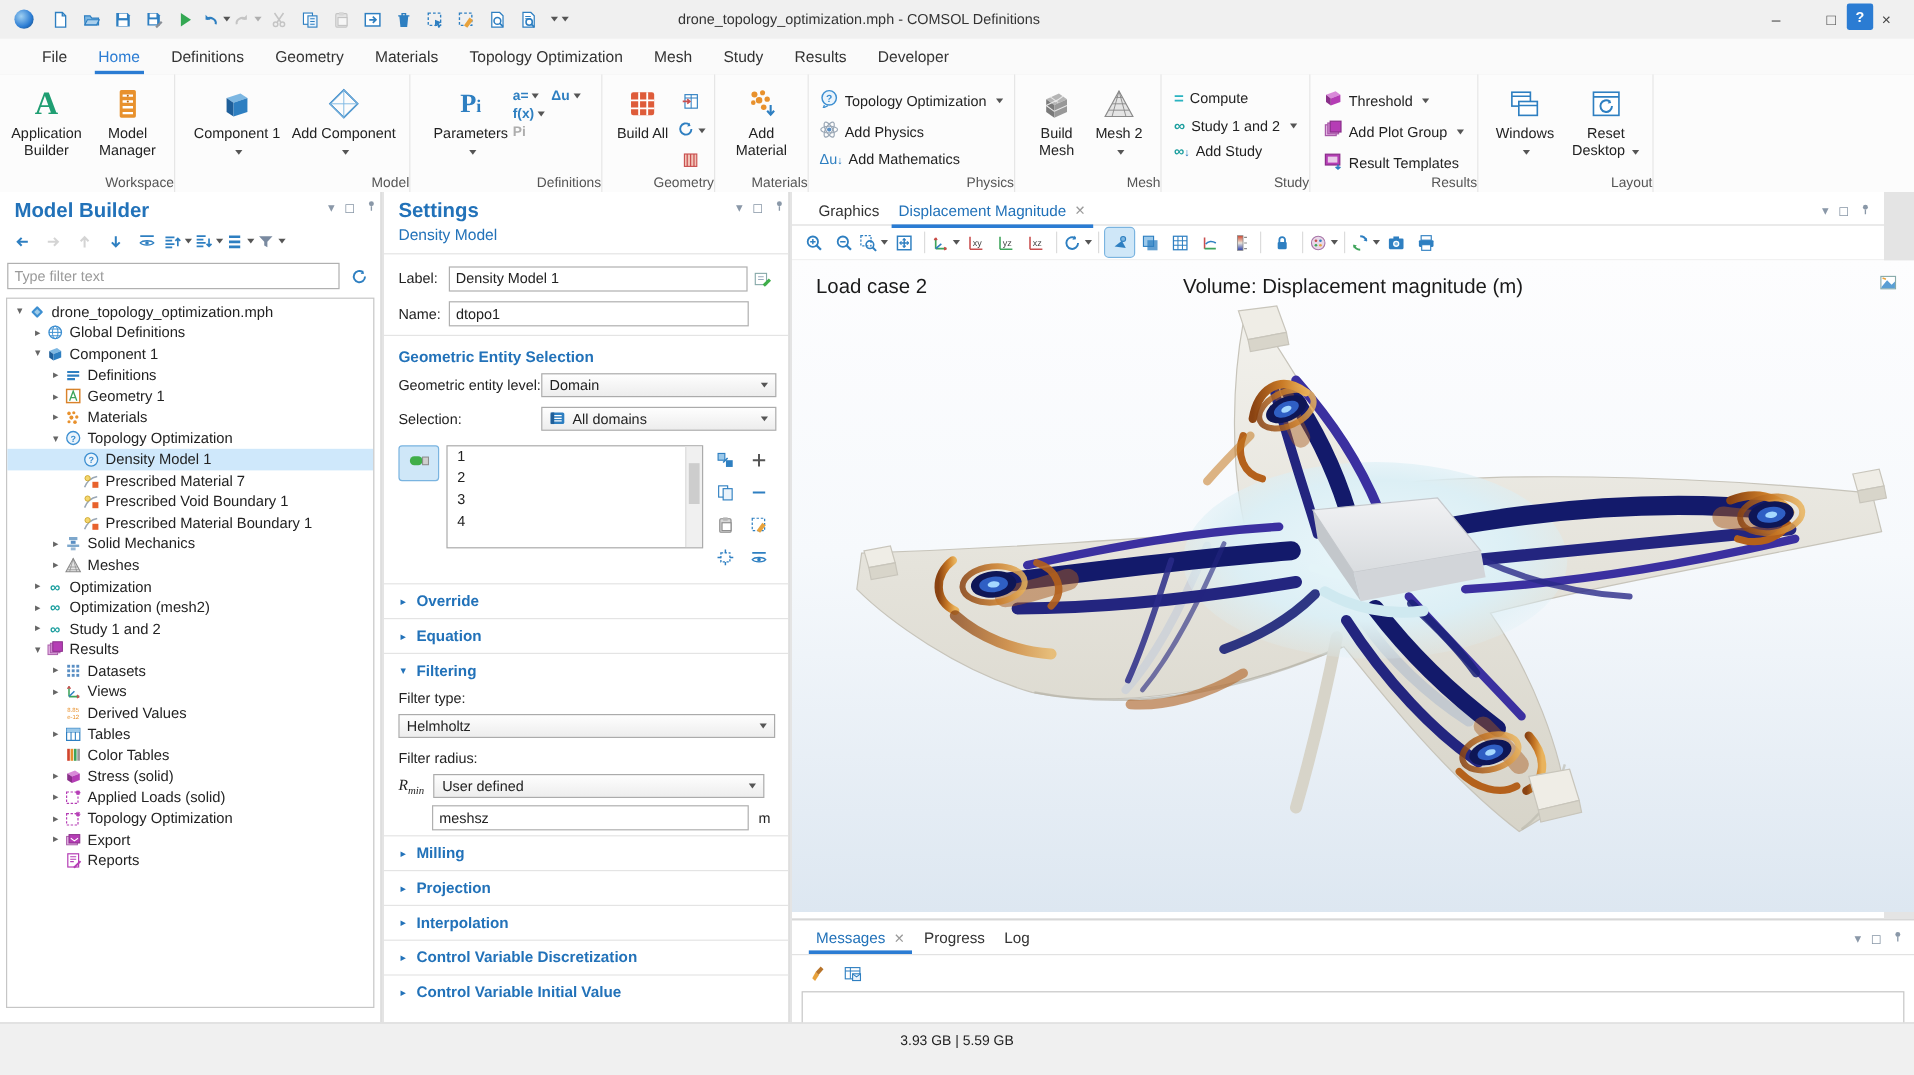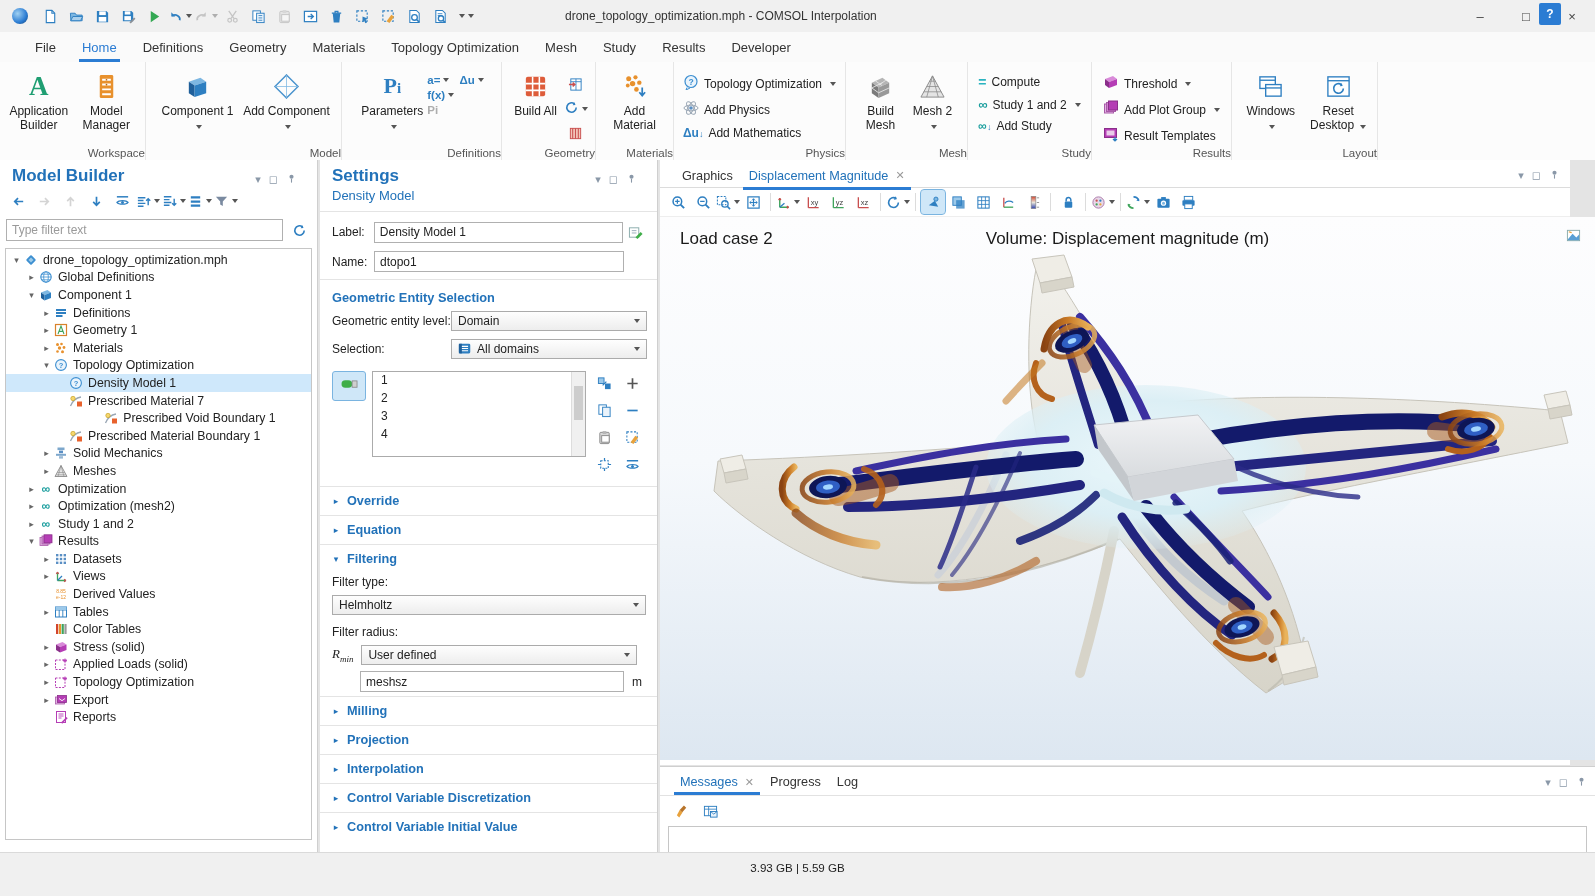--- a/index.html
+++ b/index.html
@@ -34,21 +34,21 @@
   .minicol{display:flex;flex-direction:column;gap:3px;padding-top:8px}
   .minitxt{color:#2e7fc1;font-size:11.5px;font-weight:bold;display:flex;align-items:center}
   .minitxt.gray{color:#adadad}
   
   #main{position:absolute;top:160px;left:0;width:1595px;height:692px;background:#e4e4e4}
   .panel{position:absolute;background:#fff;box-sizing:border-box}
   #mb{left:0;top:0;width:318px;height:692px;border-right:1px solid #cfcfcf}
   #settings{left:320px;top:0;width:338px;height:692px;border-right:1px solid #cfcfcf}
   #graphics{left:660px;top:0;width:910px;height:605px}
   #messages{left:660px;top:606px;width:935px;height:86px;border-top:1px solid #cfcfcf}
-  .phead{display:flex;align-items:flex-end;padding:6px 20px 0 12px}
+  .phead{display:flex;align-items:flex-start;padding:6px 2px 0 12px}
   .ptitle{color:#2272b9;font-size:17px;font-weight:bold;flex:0 0 auto}
   .pctrls{margin-left:auto;display:flex;align-items:center;gap:8px;color:#8a98a8;font-size:11px}
   
   #mb-toolbar{display:flex;align-items:center;gap:2px;padding:3px 6px}
   #mb-filterrow{display:flex;align-items:center;gap:4px;padding:2px 6px}
   #mb-filter{flex:1;height:20px;border:1px solid #b0b0b0;font-size:12px;padding:0 5px;color:#333;font-family:inherit}
   #mb-filter::placeholder{color:#9a9a9a}
   #mb-treebox{margin:4px 5px;border:1px solid #c6c6c6;height:588px;overflow:hidden;padding-top:2px}
   .trow{display:flex;align-items:center;height:17.6px;font-size:12.3px;white-space:nowrap}
   .trow.sel{background:#cfe8fb}
@@ -203,21 +203,21 @@
           <circle cx="8.5" cy="10" r="2.8" fill="none" stroke="#2e7fc1" stroke-width="1.4"></circle>
           <path d="M10.6 12.1 13 14.4" stroke="#2e7fc1" stroke-width="1.6"></path>
         </svg>
       </span>
       <span class="btn-icon">
         <span class="car" style="margin:0"></span>
         <span class="car"></span>
       </span>
     </div>
 </div>
-<div id="win-title">drone_topology_optimization.mph - COMSOL Interpolation</div>
+<div id="win-title">drone_topology_optimization.mph - COMSOL Definitions</div>
 <div id="winctl">
   <span>–</span>
   <span>□</span>
   <span>×</span>
 </div>
 
 <div id="menurow">
     <span class="mtab">File</span>
     <span class="mtab active">Home</span>
     <span class="mtab">Definitions</span>
@@ -369,21 +369,21 @@
       <div class="rrow">
         <span><svg viewBox="0 0 16 16" width="16" height="16">
               <circle cx="8" cy="8" r="1.8" fill="#5a8fc4"></circle>
               <ellipse cx="8" cy="8" rx="7" ry="2.8" fill="none" stroke="#9aa7b5" stroke-width="1"></ellipse>
               <ellipse cx="8" cy="8" rx="7" ry="2.8" transform="rotate(60 8 8)" fill="none" stroke="#9aa7b5" stroke-width="1"></ellipse>
               <ellipse cx="8" cy="8" rx="7" ry="2.8" transform="rotate(120 8 8)" fill="none" stroke="#9aa7b5" stroke-width="1"></ellipse>
             </svg></span>
           <span>Add Physics</span>
       </div>
       <div class="rrow">
-        <span><span style="color:#2e7fc1;font-weight:bold;font-size:12px">Δu<span style="font-size:9px">↓</span></span></span>
+        <span><span style="color:#2e7fc1;font-weight:normal;font-size:12px">Δu<span style="font-size:9px">↓</span></span></span>
           <span>Add Mathematics</span>
       </div>
     </div>
     <div class="rgroup-label">Physics</div>
   </div>
   <div class="rgroup" style="width:122px">
     <div class="bigbtn" style="width:50px">
       <div class="bicon">
           <svg viewBox="0 0 28 28" width="27" height="27">
             <polygon points="5,10 16,5 23,10 12,15" fill="#b5b5b5"></polygon>
@@ -651,21 +651,21 @@
           <span class="tchev"></span>
           <span class="ticon">
             <svg viewBox="0 0 14 14" width="14" height="14">
               <path d="M1.5 12C3.5 7 6.5 4 12 3" fill="none" stroke="#9aa7b5" stroke-width="1.3"></path>
               <circle cx="4" cy="4.5" r="2.2" fill="#f5d76e" stroke="#c9a227" stroke-width="0.7"></circle>
               <rect x="8" y="7.5" width="5" height="5" fill="#e8622d"></rect>
             </svg>
           </span>
           <span>Prescribed Material 7</span>
         </div>
-        <div class="trow" style="padding-left: 49px; justify-content: center;">
+        <div class="trow" style="padding-left: 49px;">
           <span class="tchev"></span>
           <span class="ticon">
             <svg viewBox="0 0 14 14" width="14" height="14">
               <path d="M1.5 12C3.5 7 6.5 4 12 3" fill="none" stroke="#9aa7b5" stroke-width="1.3"></path>
               <circle cx="4" cy="4.5" r="2.2" fill="#f5d76e" stroke="#c9a227" stroke-width="0.7"></circle>
               <rect x="8" y="7.5" width="5" height="5" fill="#e8622d"></rect>
             </svg>
           </span>
           <span>Prescribed Void Boundary 1</span>
         </div>

